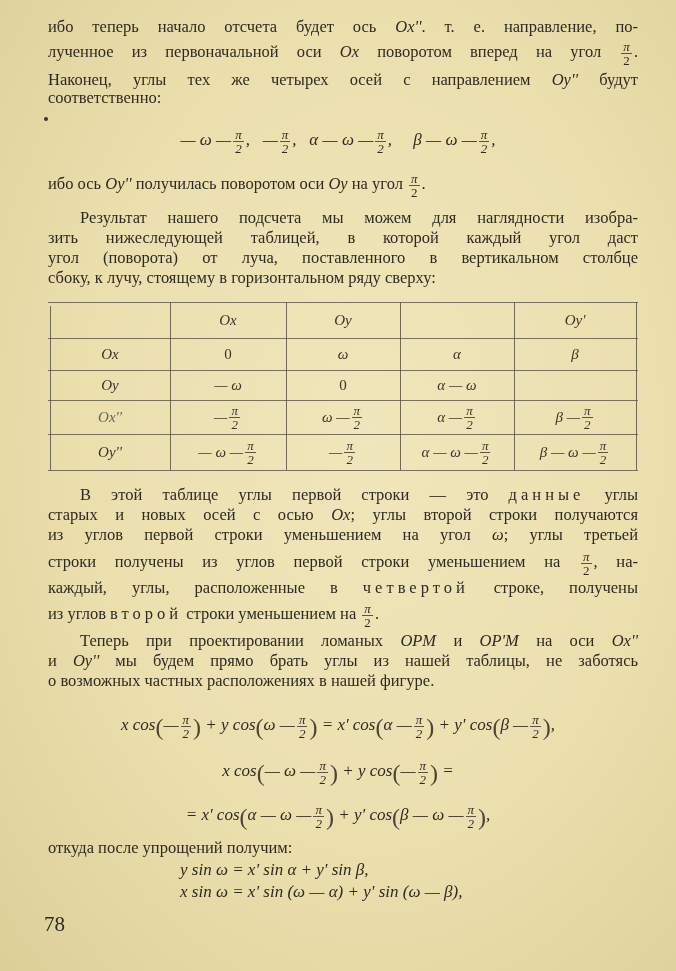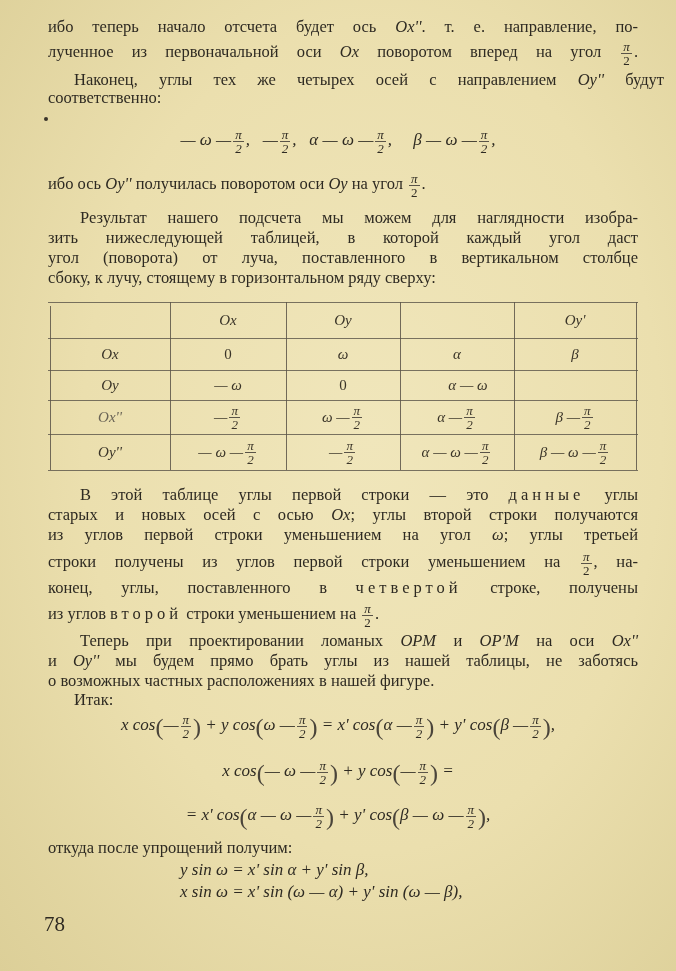--- a/index.html
+++ b/index.html
@@ -50,21 +50,21 @@
 
   <div class="line" style="top:17px;">
     <span>ибо теперь начало отсчета будет ось </span><i>Ox''</i><span>. т. е.  направление, по-</span>
   </div>
   <div class="line" style="top:40px;">
     <span>лученное из первоначальной оси </span><i>Ox</i><span> поворотом вперед на угол </span><span class="frac">
         <span class="num">π</span>
         <span class="den">2</span>
       </span><span>.</span>
   </div>
-  <div class="line" style="top:70px;margin-left:26px;">
+  <div class="line" style="top:70px;">
     <span>Наконец, углы тех же четырех осей с направлением </span><i>Oy''</i><span> будут</span>
   </div>
   <div class="line noj" style="top:88px;">
     <span>соответственно:</span>
   </div>
 
   <div class="bullet"></div>
 
   <div class="line center formula it" style="top:128px;">
     <span><span>— ω —</span><span class="frac">
@@ -119,21 +119,21 @@
 
     <div class="cell" style="left:2px; top:36px; width:120px; height:32px;">Ox</div>
     <div class="cell" style="left:122px; top:36px; width:116px; height:32px; font-style:normal;">0</div>
     <div class="cell" style="left:238px; top:36px; width:114px; height:32px;">ω</div>
     <div class="cell" style="left:352px; top:36px; width:114px; height:32px;">α</div>
     <div class="cell" style="left:466px; top:36px; width:122px; height:32px;">β</div>
 
     <div class="cell" style="left:2px; top:68px; width:120px; height:30px;">Oy</div>
     <div class="cell" style="left:122px; top:68px; width:116px; height:30px;">— ω</div>
     <div class="cell" style="left:238px; top:68px; width:114px; height:30px; font-style:normal;">0</div>
-    <div class="cell" style="left:352px; top:68px; width:114px; height:30px;padding-left:11px;">α — ω</div>
+    <div class="cell" style="left:352px; top:68px; width:114px; height:30px;">α — ω</div>
 
     <div class="cell" style="left:2px; top:98px; width:120px; height:34px; color:#6a6456;">Ox''</div>
     <div class="cell" style="left:122px; top:98px; width:116px; height:34px;">
         <span>—</span>
         <span class="frac">
           <span class="num">π</span>
           <span class="den">2</span>
         </span>
       </div>
     <div class="cell" style="left:238px; top:98px; width:114px; height:34px;">
@@ -198,37 +198,36 @@
   <div class="line" style="top:525px;">
     <span>из углов первой строки  уменьшением на угол </span><i>ω</i><span>; углы третьей</span>
   </div>
   <div class="line" style="top:550px;">
     <span>строки получены  из углов первой строки уменьшением на </span><span class="frac">
         <span class="num">π</span>
         <span class="den">2</span>
       </span><span>,  на-</span>
   </div>
   <div class="line" style="top:578px;">
-    <span>конец, углы, поставленного в </span><span class="spaced">четвертой</span><span> строке, получены</span>
+    <span>каждый, углы, расположенные в </span><span class="spaced">четвертой</span><span> строке, получены</span>
   </div>
   <div class="line noj" style="top:602px;">
     <span>из углов </span><span class="spaced">второй</span><span> строки уменьшением на </span><span class="frac">
         <span class="num">π</span>
         <span class="den">2</span>
       </span><span>.</span>
   </div>
 
   <div class="line indent" style="top:631px;">
     <span>Теперь при проектировании ломаных </span><i>OPM</i><span> и </span><i>OP'M</i><span> на оси </span><i>Ox''</i>
   </div>
   <div class="line" style="top:651px;">
     <span>и </span><i>Oy''</i><span> мы будем прямо брать углы из нашей таблицы, не заботясь</span>
   </div>
   <div class="line noj" style="top:671px;">о возможных частных расположениях в нашей фигуре.</div>
-  <div class="line indent noj" style="top:690px; left:74px;">Итак:</div>
 
   <div class="line center formula it" style="top:713px;text-align:center;">
     <span>x cos</span><span class="bigp">(</span><span>—</span><span class="frac">
         <span class="num">π</span>
         <span class="den">2</span>
       </span><span class="bigp">)</span>
     <span>+ y cos</span><span class="bigp">(</span><span>ω —</span><span class="frac">
         <span class="num">π</span>
         <span class="den">2</span>
       </span><span class="bigp">)</span>

